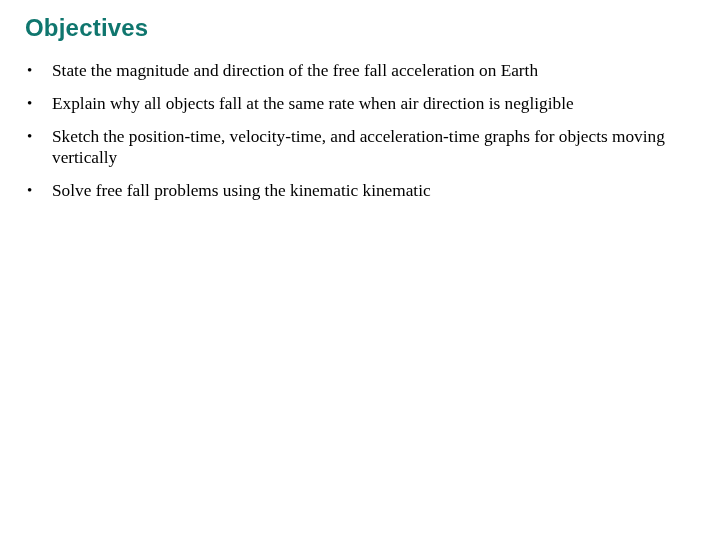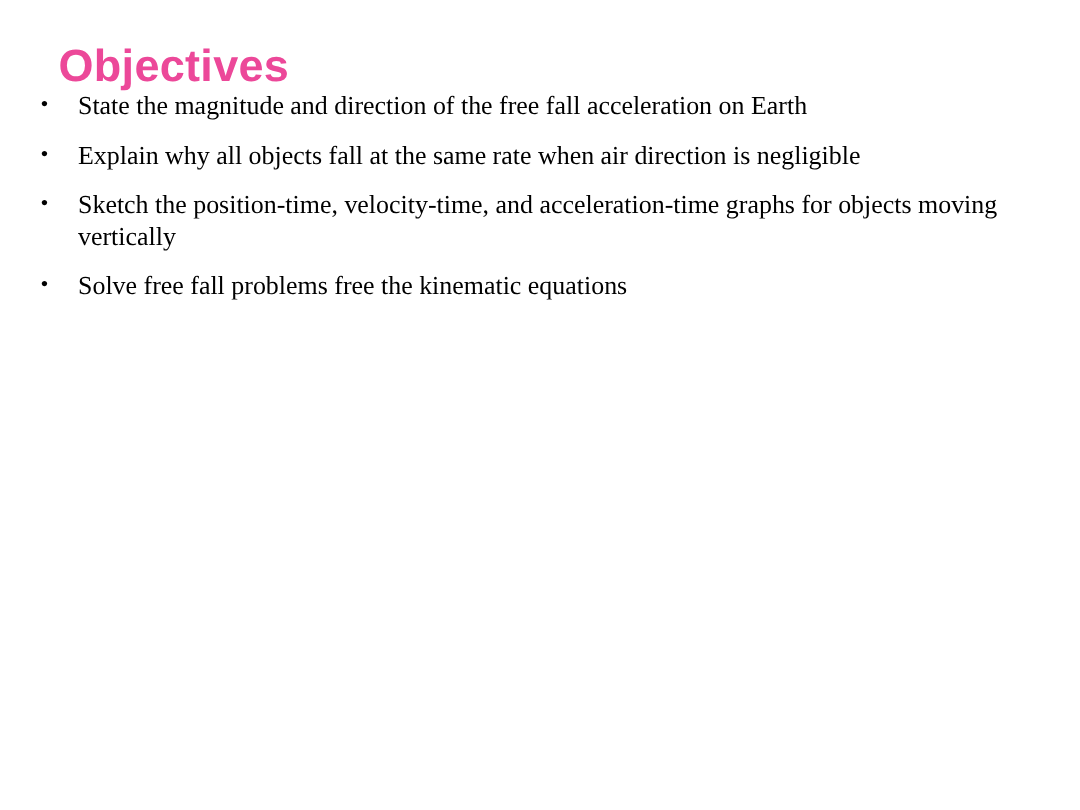--- a/index.html
+++ b/index.html
@@ -12,24 +12,24 @@
       height: 540px;
       position: relative;
       overflow: hidden;
     }
     .slide-title {
       position: absolute;
       left: 25px;
       top: 14px;
       font-family: "Liberation Sans", "DejaVu Sans", sans-serif;
       font-weight: bold;
-      font-size: 30px;
-      color: #ec4899;
+      font-size: 24px;
+      color: #0f766e;
       letter-spacing: 0.2px;
-      margin: 14px;
+      margin: 0;
     }
     .bullets {
       position: absolute;
       left: 27px;
       top: 60px;
       width: 680px;
       margin: 0;
       padding: 0;
       list-style: none;
       font-family: "Liberation Serif", "DejaVu Serif", serif;
@@ -62,15 +62,15 @@
   <li class="bullet-item">
     <span class="bullet-glyph">•</span>
     <span>Explain why all objects fall at the same rate when air direction is negligible</span>
   </li>
   <li class="bullet-item">
     <span class="bullet-glyph">•</span>
     <span>Sketch the position-time, velocity-time, and acceleration-time graphs for objects moving vertically</span>
   </li>
   <li class="bullet-item">
     <span class="bullet-glyph">•</span>
-    <span>Solve free fall problems free the kinematic equations</span>
+    <span>Solve free fall problems using the kinematic kinematic</span>
   </li>
 </ul>
 
 </body></html>

